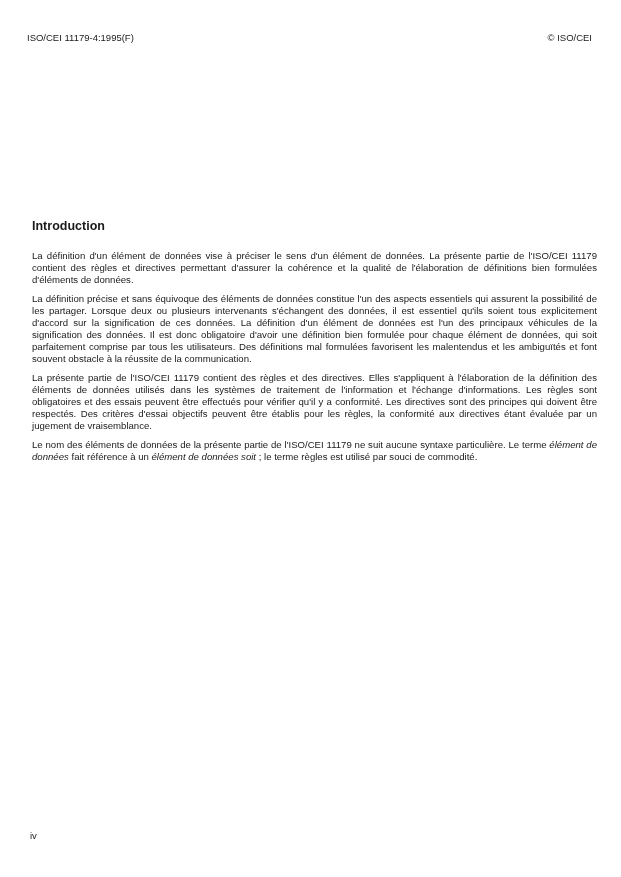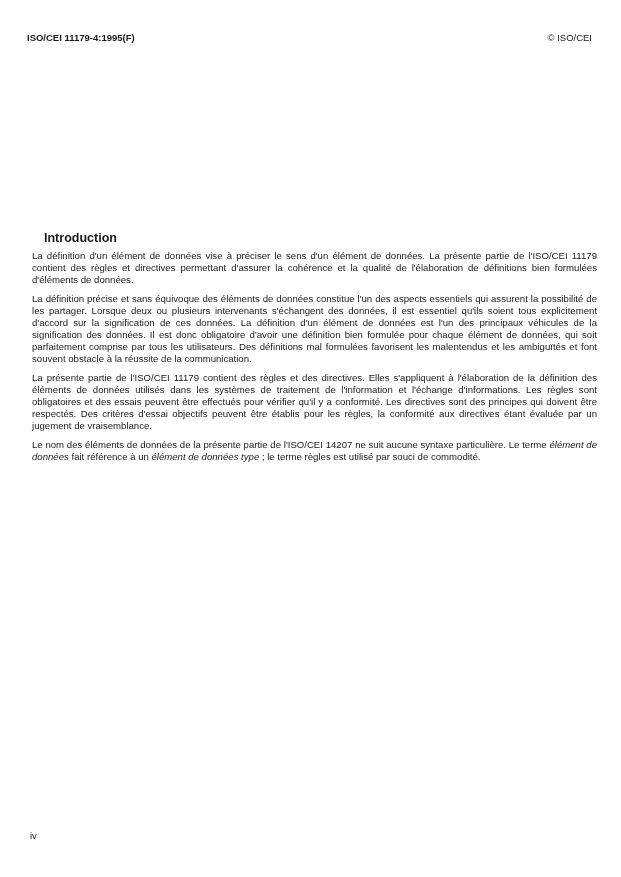--- a/index.html
+++ b/index.html
@@ -1,33 +1,33 @@
 <!DOCTYPE html>
 <html><head>
 <meta charset="utf-8">
 <style>
   html, body { margin: 0; padding: 0; background: #ffffff; }
   body { width: 621px; height: 877px; position: relative; overflow: hidden;
          font-family: "Liberation Sans", sans-serif; color: #1a1a1a; }
-  .header-left { position: absolute; left: 27px; top: 32px; font-size: 9.5px; font-weight: bold; }
+  .header-left { position: absolute; left: 27px; top: 32px; font-size: 9.5px; font-weight: normal; }
   .header-right { position: absolute; right: 29px; top: 32px; font-size: 9.5px; margin-left: 12px; }
-  .title { position: absolute; left: 32px; top: 219px; font-size: 12.5px; font-weight: bold; margin: 12px; }
+  .title { position: absolute; left: 32px; top: 219px; font-size: 12.5px; font-weight: bold; margin: 0; }
   .body { position: absolute; left: 32px; top: 250px; width: 565px; }
   .para { font-size: 9.6px; line-height: 12px; text-align: justify; margin: 0 0 7px 0; }
   .para i { font-style: italic; }
   .page-num { position: absolute; left: 30px; top: 830px; font-size: 9.5px; }
 </style>
 </head>
 <body>
 
 <div class="header-left">ISO/CEI 11179-4:1995(F)</div>
 <div class="header-right">© ISO/CEI</div>
 
 <h1 class="title">Introduction</h1>
 
 <div class="body">
   <p class="para">La définition d'un élément de données vise à préciser le sens d'un élément de données. La présente partie de l'ISO/CEI 11179 contient des règles et directives permettant d'assurer la cohérence et la qualité de l'élaboration de définitions bien formulées d'éléments de données.</p>
   <p class="para">La définition précise et sans équivoque des éléments de données constitue l'un des aspects essentiels qui assurent la possibilité de les partager. Lorsque deux ou plusieurs intervenants s'échangent des données, il est essentiel qu'ils soient tous explicitement d'accord sur la signification de ces données. La définition d'un élément de données est l'un des principaux véhicules de la signification des données. Il est donc obligatoire d'avoir une définition bien formulée pour chaque élément de données, qui soit parfaitement comprise par tous les utilisateurs. Des définitions mal formulées favorisent les malentendus et les ambiguïtés et font souvent obstacle à la réussite de la communication.</p>
   <p class="para">La présente partie de l'ISO/CEI 11179 contient des règles et des directives. Elles s'appliquent à l'élaboration de la définition des éléments de données utilisés dans les systèmes de traitement de l'information et l'échange d'informations. Les règles sont obligatoires et des essais peuvent être effectués pour vérifier qu'il y a conformité. Les directives sont des principes qui doivent être respectés. Des critères d'essai objectifs peuvent être établis pour les règles, la conformité aux directives étant évaluée par un jugement de vraisemblance.</p>
-  <p class="para"><span>Le nom des éléments de données de la présente partie de l'ISO/CEI 14207 ne suit aucune syntaxe particulière. Le terme </span><i>élément de données</i><span> fait référence à un </span><i>élément de données type</i><span> ; le terme règles est utilisé par souci de commodité.</span></p>
+  <p class="para"><span>Le nom des éléments de données de la présente partie de l'ISO/CEI 11179 ne suit aucune syntaxe particulière. Le terme </span><i>élément de données</i><span> fait référence à un </span><i>élément de données soit</i><span> ; le terme règles est utilisé par souci de commodité.</span></p>
 </div>
 
 <div class="page-num">iv</div>
 
 </body></html>

